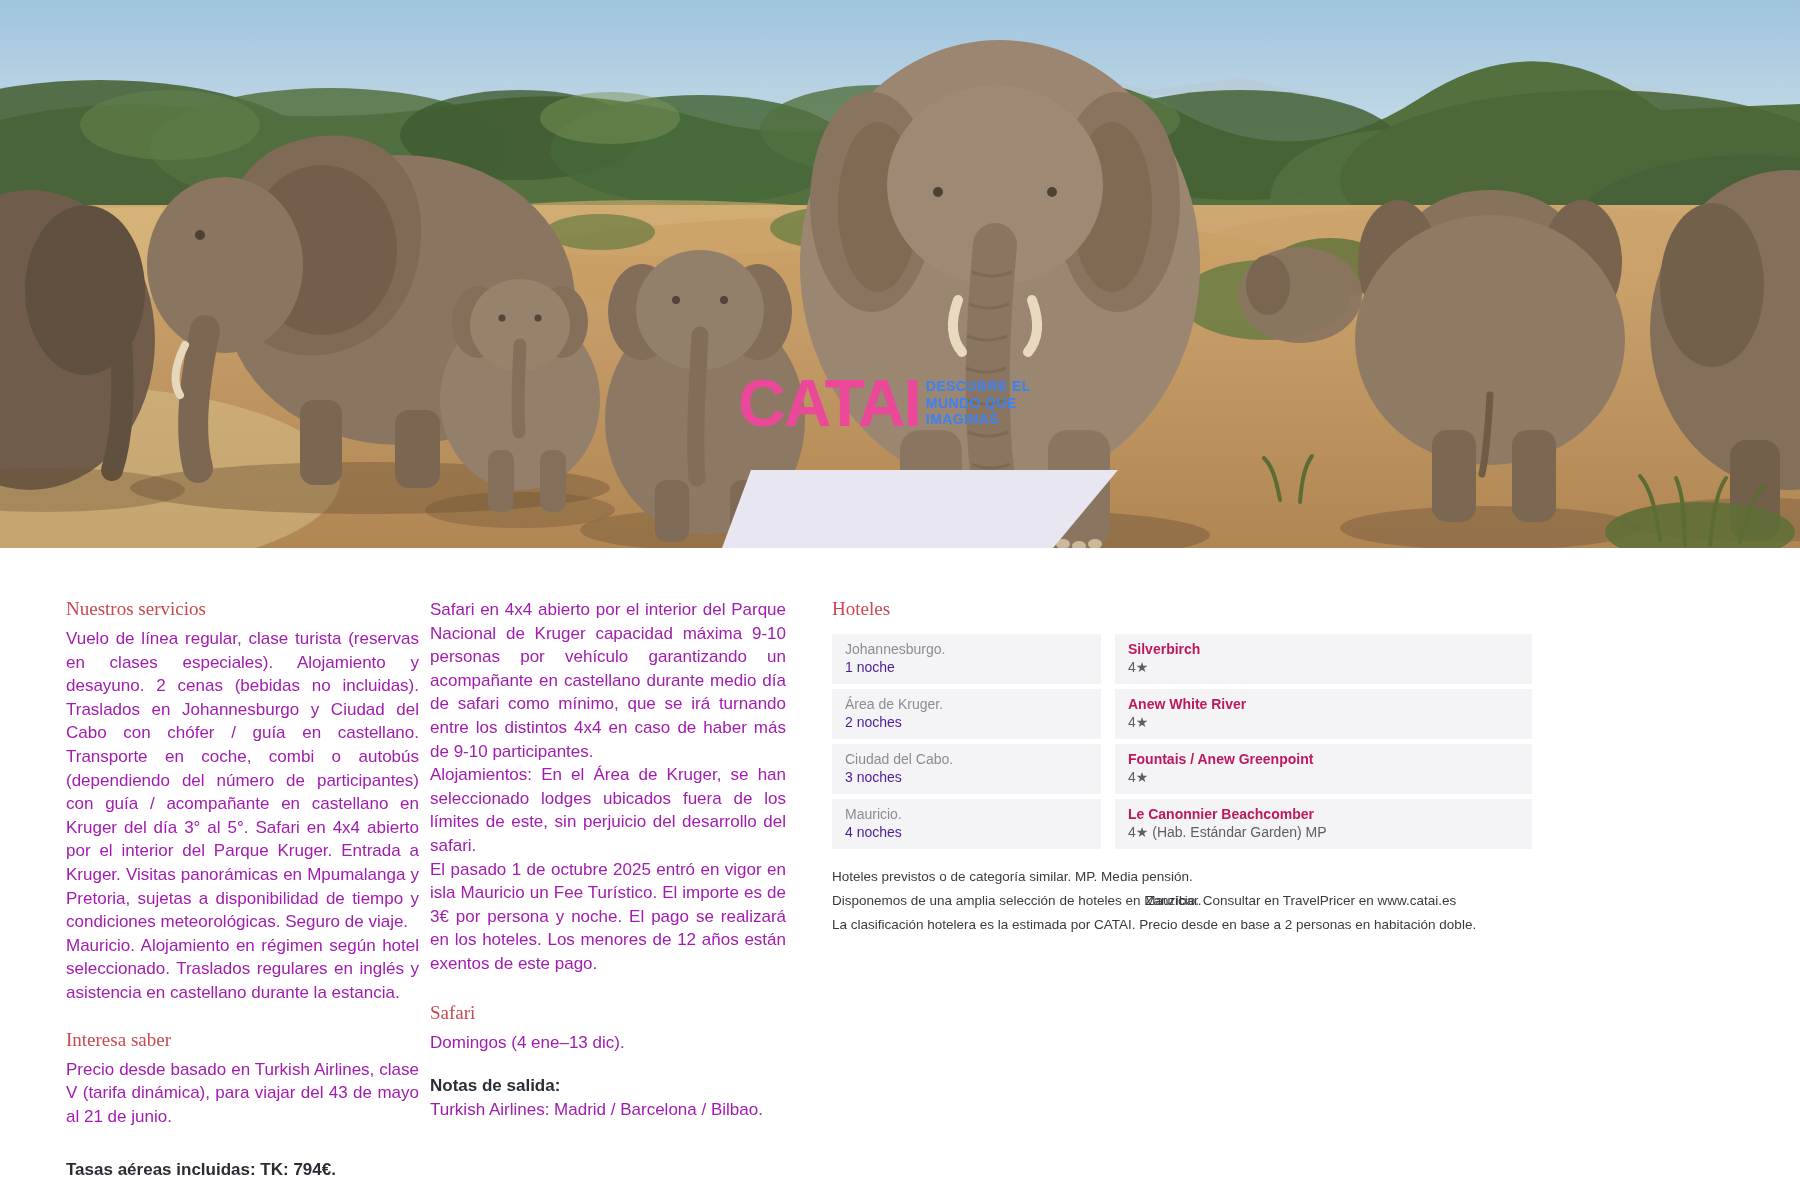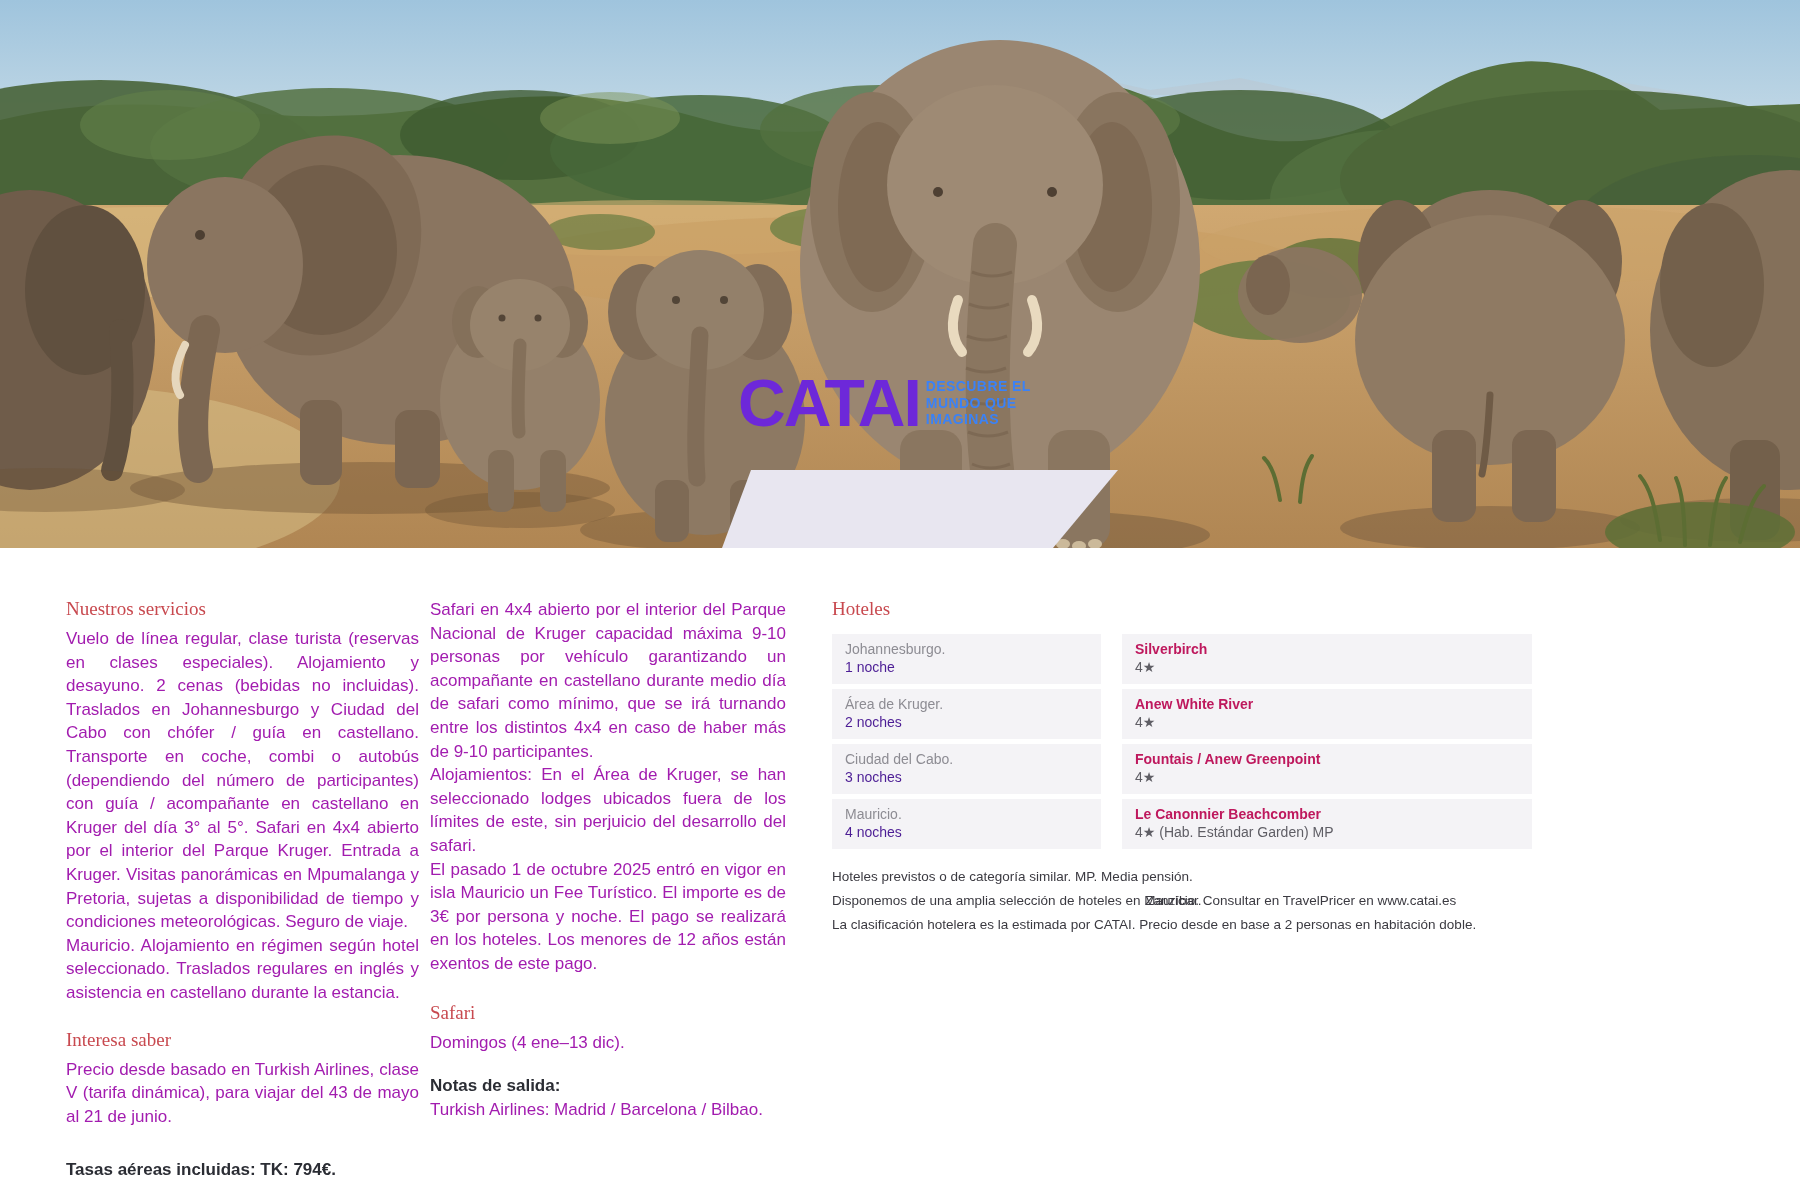--- a/index.html
+++ b/index.html
@@ -12,21 +12,21 @@
   
   .hero{position:absolute;left:0;top:0;width:1800px;height:548px;overflow:hidden;}
   .hero svg{display:block;width:1800px;height:548px;}
   .brand-banner{
     position:absolute;left:722px;top:470px;width:396px;height:78px;
     background:#e8e6f0;
     clip-path:polygon(29px 0px, 396px 0px, 331px 78px, 0px 78px);
   }
   .logo-wrap{position:absolute;left:738px;top:372px;display:flex;align-items:flex-start;}
   .logo-text{
-    font-size:66px;font-weight:800;color:#6d28d9;letter-spacing:-2px;line-height:62px;
+    font-size:66px;font-weight:800;color:#ec4899;letter-spacing:-2px;line-height:62px;
   }
   .tagline{margin-left:6px;margin-top:6px;color:#3b82f6;font-weight:700;
     font-size:14px;line-height:16.5px;letter-spacing:0.4px;}
   
   .col{position:absolute;top:598px;}
   .col1{left:66px;width:353px;}
   .col2{left:430px;width:356px;}
   .col3{left:832px;width:700px;}
   .red-heading{
     font-family:"Liberation Serif", serif;
@@ -36,21 +36,21 @@
     margin:0;font-size:17px;line-height:23.6px;color:#a21caf;
     text-align:justify;text-justify:inter-word;
   }
   .gap24{height:24px;}
   .gap26{height:26px;}
   .gap20{height:20px;}
   .gap30{height:30px;}
   .bold-line{font-size:17px;line-height:24px;font-weight:700;color:#2b2d34;}
   
   .hotels-table{margin-top:14px;}
-  .hrow{display:flex;gap:21px;margin-bottom:5px;}
+  .hrow{display:flex;gap:14px;margin-bottom:5px;}
   .hcell{background:#f4f3f6;padding:7px 13px 8px 13px;}
   .hcell.left{width:243px;flex:0 0 auto;}
   .hcell.right{flex:1 1 auto;}
   .place{font-size:14px;line-height:17px;color:#8d8c93;}
   .nights{font-size:14px;line-height:17px;font-weight:400;color:#4c1d95;margin-top:1px;}
   .hname{font-size:14px;line-height:17px;font-weight:700;color:#be185d;}
   .hcat{font-size:14px;line-height:17px;color:#5f5e65;margin-top:1px;}
   .hotel-notes{margin-top:16px;}
   .note{font-size:13.5px;line-height:24px;color:#3b3a41;}
   .overlap{position:relative;display:inline-block;}

